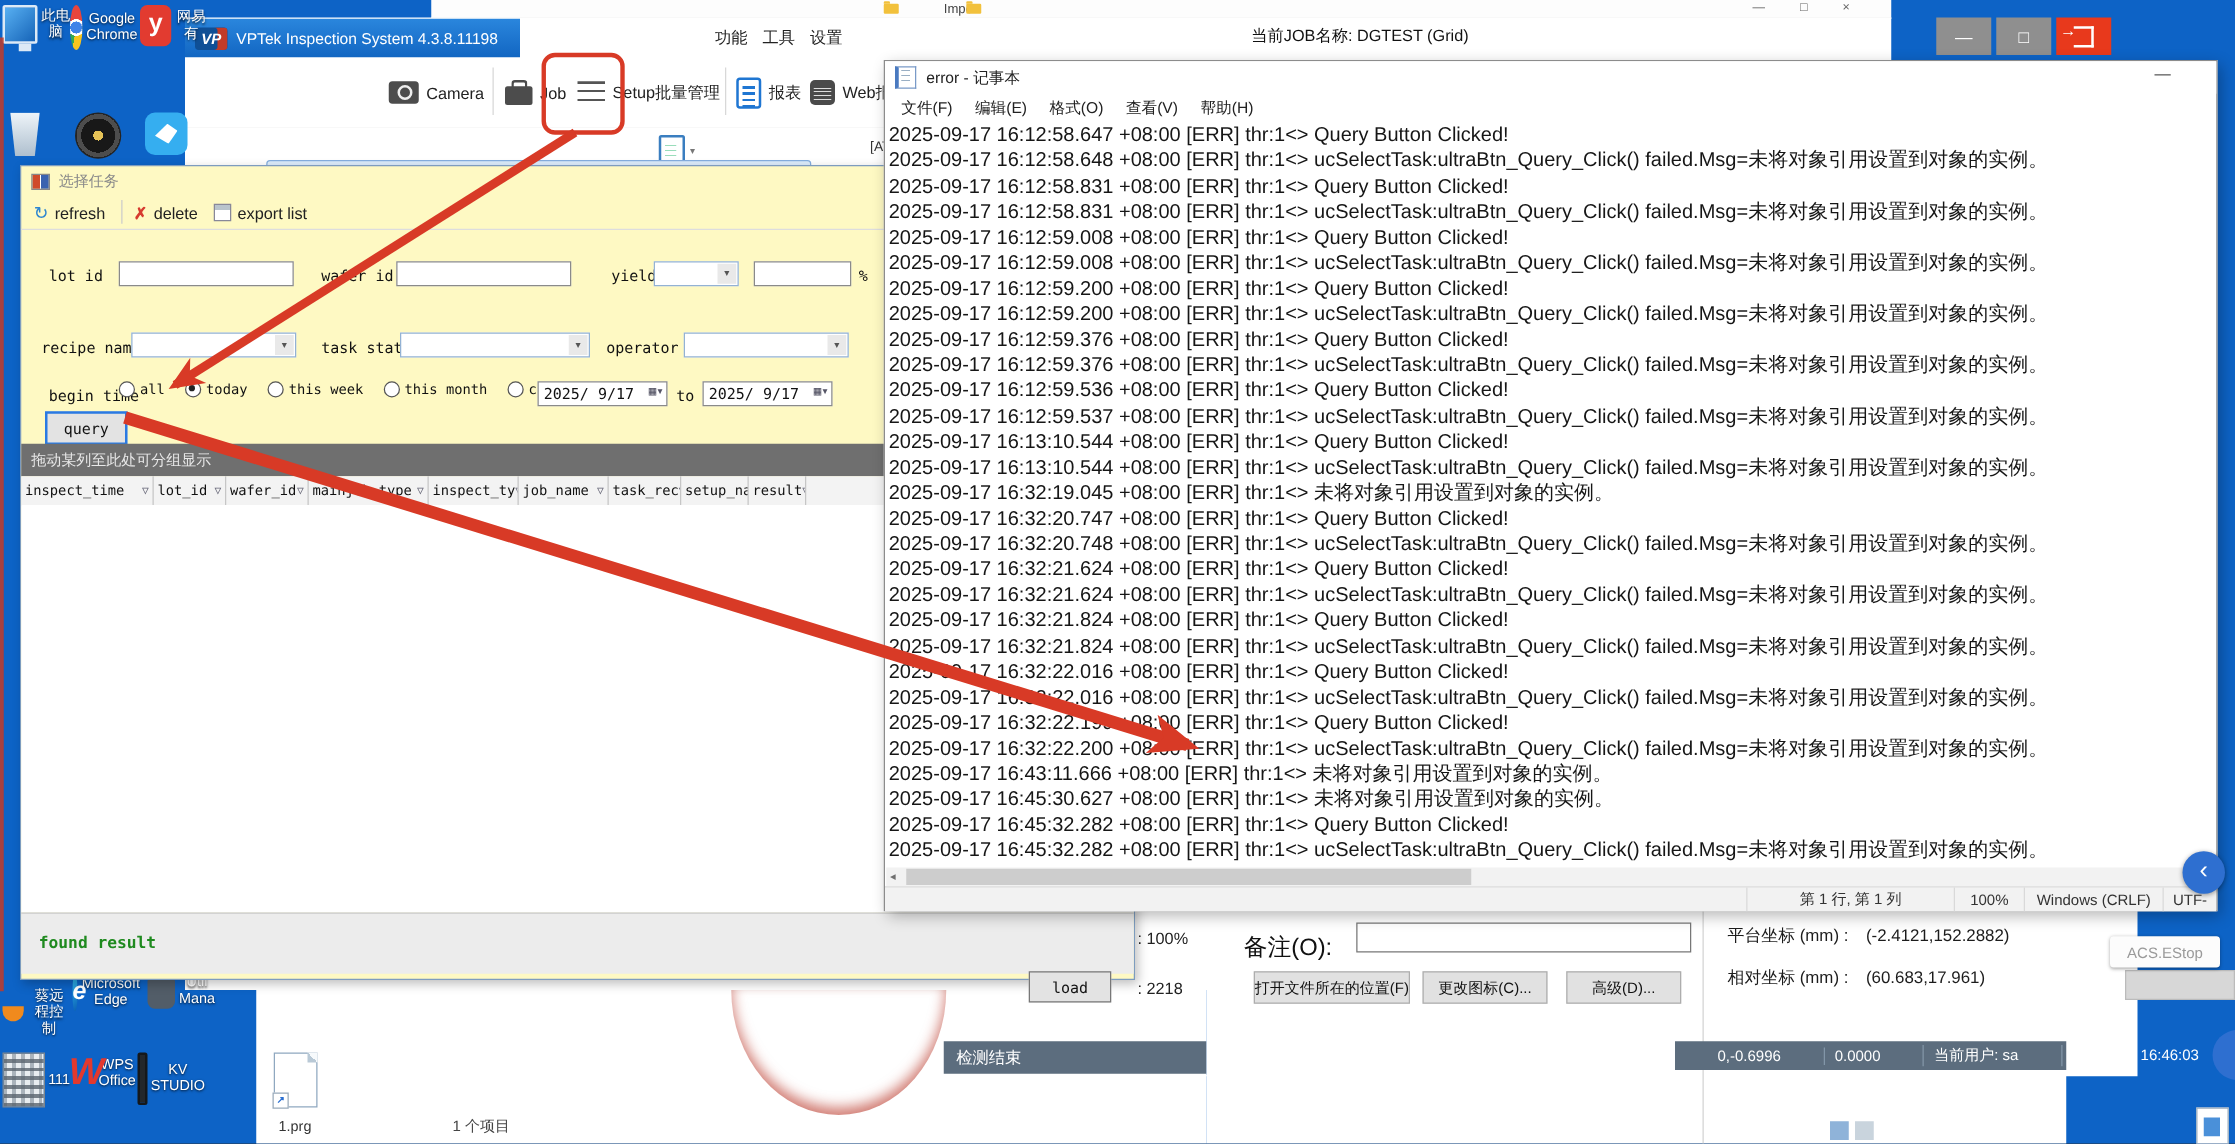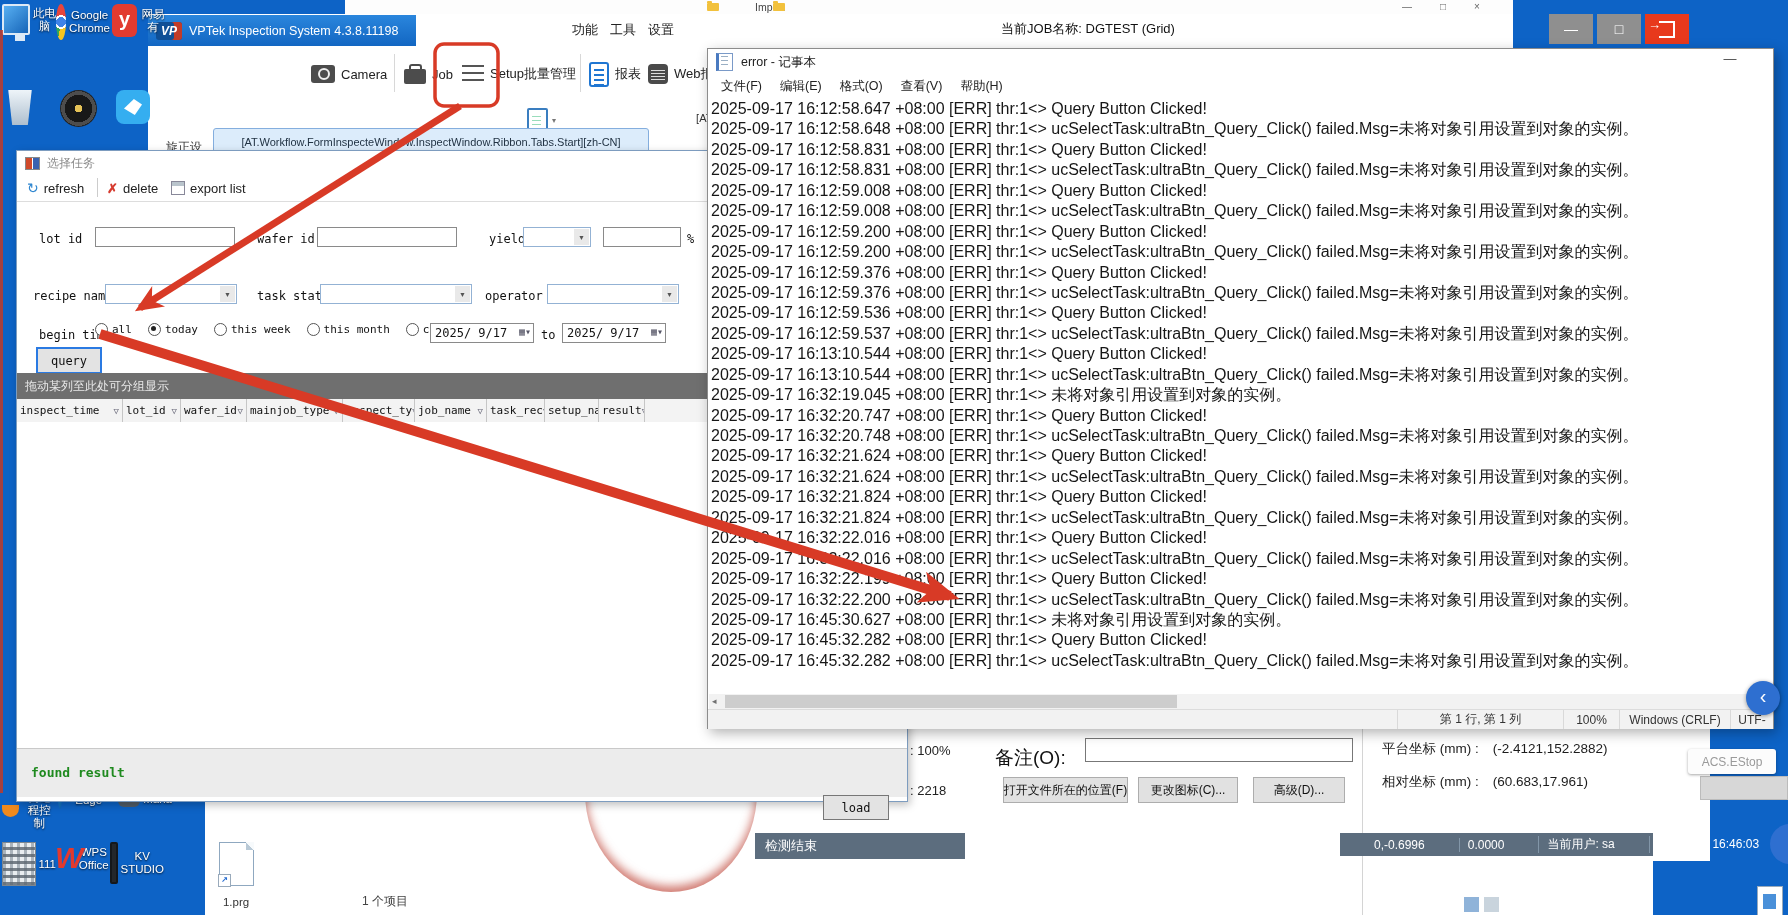--- a/index.html
+++ b/index.html
@@ -124,21 +124,21 @@
 
   
   .bigctl{position:absolute;top:14px;width:44px;height:30px;display:flex;align-items:center;justify-content:center;
     color:#fff;font-size:14px;z-index:5;}
   .bigctl.gray{background:#8f8f8f;}
   .bigctl.red{background:#e8391c;}
   .i-exit{position:relative;width:14px;height:13px;border:2px solid #fff;border-left:none;}
   .i-exit::after{content:"\2192";position:absolute;left:-11px;top:-5px;font-size:13px;line-height:13px;color:#fff;font-weight:bold;}
 
   
-  #st-win{left:16px;top:150px;width:890px;height:650px;background:#ffffff;border:1px solid #7d9cbf;box-sizing:content-box;
+  #st-win{left:16px;top:132px;width:890px;height:650px;background:#fef9c3;border:1px solid #7d9cbf;box-sizing:content-box;
     z-index:10;box-shadow:2px 3px 8px rgba(0,0,0,.25);}
   #st-title{position:absolute;left:0;top:0;width:100%;height:24px;display:flex;align-items:center;gap:7px;padding-left:8px;box-sizing:border-box;}
   .st-ico{width:13px;height:11px;background:linear-gradient(90deg,#d04a2a 0 48%,#fff 48% 52%,#3a62b0 52%);border:1px solid #888;}
   #st-title-label{font-size:12px;color:#8a8a8a;}
   #st-toolbar{position:absolute;left:0;top:24px;width:100%;height:26px;border-bottom:1px solid #ddd;}
   .st-tb-item{position:absolute;top:3px;height:20px;display:flex;align-items:center;gap:5px;font-size:13px;color:#222;}
   .st-tb-sep{position:absolute;top:3px;width:1px;height:19px;background:#ccc;}
   .i-refresh{color:#2e86d0;font-size:14px;line-height:14px;}
   .i-delete{color:#d63b2f;font-weight:bold;font-size:13px;line-height:13px;}
   .i-export{width:12px;height:12px;border:1px solid #889;background:linear-gradient(#b9c4cc 0 4px,#fff 4px);}
@@ -507,20 +507,21 @@
         <div class="np-line">2025-09-17 16:32:20.747 +08:00 [ERR] thr:1&lt;&gt; Query Button Clicked!</div>
         <div class="np-line">2025-09-17 16:32:20.748 +08:00 [ERR] thr:1&lt;&gt; ucSelectTask:ultraBtn_Query_Click() failed.Msg=未将对象引用设置到对象的实例。</div>
         <div class="np-line">2025-09-17 16:32:21.624 +08:00 [ERR] thr:1&lt;&gt; Query Button Clicked!</div>
         <div class="np-line">2025-09-17 16:32:21.624 +08:00 [ERR] thr:1&lt;&gt; ucSelectTask:ultraBtn_Query_Click() failed.Msg=未将对象引用设置到对象的实例。</div>
         <div class="np-line">2025-09-17 16:32:21.824 +08:00 [ERR] thr:1&lt;&gt; Query Button Clicked!</div>
         <div class="np-line">2025-09-17 16:32:21.824 +08:00 [ERR] thr:1&lt;&gt; ucSelectTask:ultraBtn_Query_Click() failed.Msg=未将对象引用设置到对象的实例。</div>
         <div class="np-line">2025-09-17 16:32:22.016 +08:00 [ERR] thr:1&lt;&gt; Query Button Clicked!</div>
         <div class="np-line">2025-09-17 16:32:22.016 +08:00 [ERR] thr:1&lt;&gt; ucSelectTask:ultraBtn_Query_Click() failed.Msg=未将对象引用设置到对象的实例。</div>
         <div class="np-line">2025-09-17 16:32:22.199 +08:00 [ERR] thr:1&lt;&gt; Query Button Clicked!</div>
         <div class="np-line">2025-09-17 16:32:22.200 +08:00 [ERR] thr:1&lt;&gt; ucSelectTask:ultraBtn_Query_Click() failed.Msg=未将对象引用设置到对象的实例。</div>
+        <div class="np-line">2025-09-17 16:43:11.666 +08:00 [ERR] thr:1&lt;&gt; 未将对象引用设置到对象的实例。</div>
         <div class="np-line">2025-09-17 16:45:30.627 +08:00 [ERR] thr:1&lt;&gt; 未将对象引用设置到对象的实例。</div>
         <div class="np-line">2025-09-17 16:45:32.282 +08:00 [ERR] thr:1&lt;&gt; Query Button Clicked!</div>
         <div class="np-line">2025-09-17 16:45:32.282 +08:00 [ERR] thr:1&lt;&gt; ucSelectTask:ultraBtn_Query_Click() failed.Msg=未将对象引用设置到对象的实例。</div>
       </div>
     <div id="np-hscroll">
       <span class="np-scroll-arrow" style="left:3px">◂</span>
       <div id="np-thumb"></div>
       <span class="np-scroll-arrow" style="right:3px">▸</span>
     </div>
     <div id="np-status">

